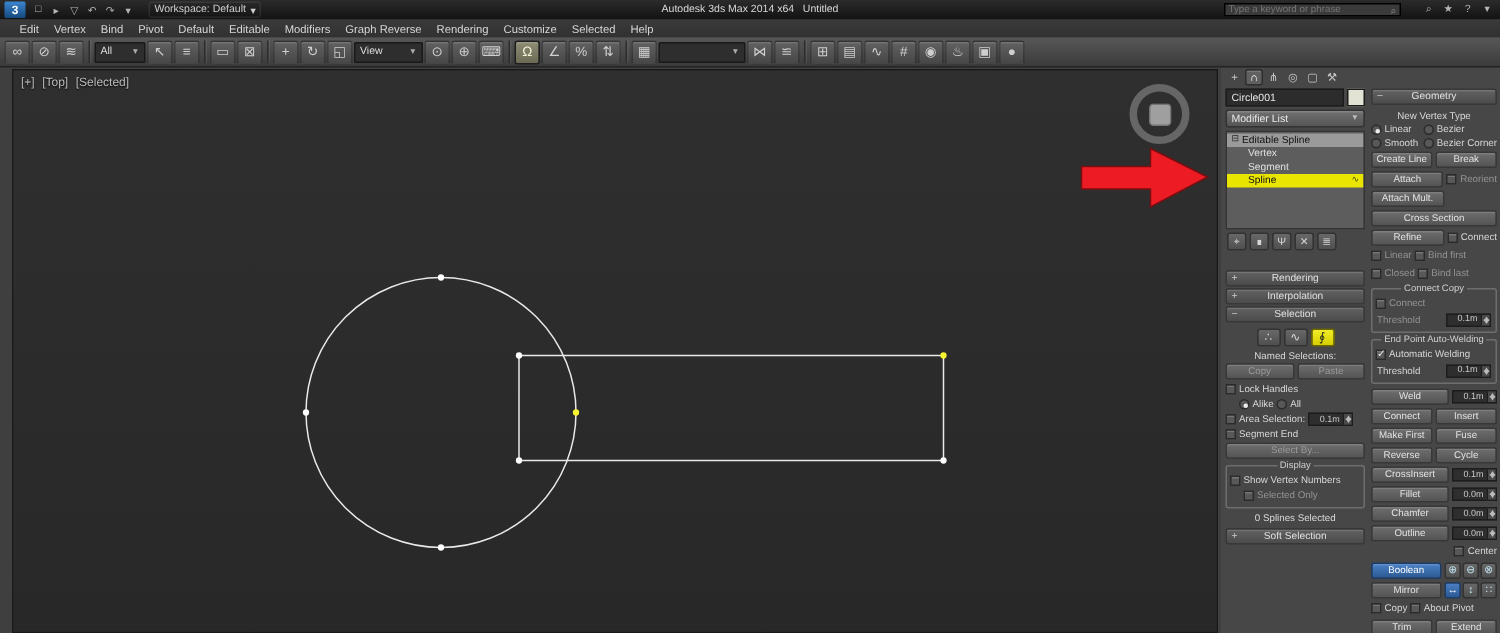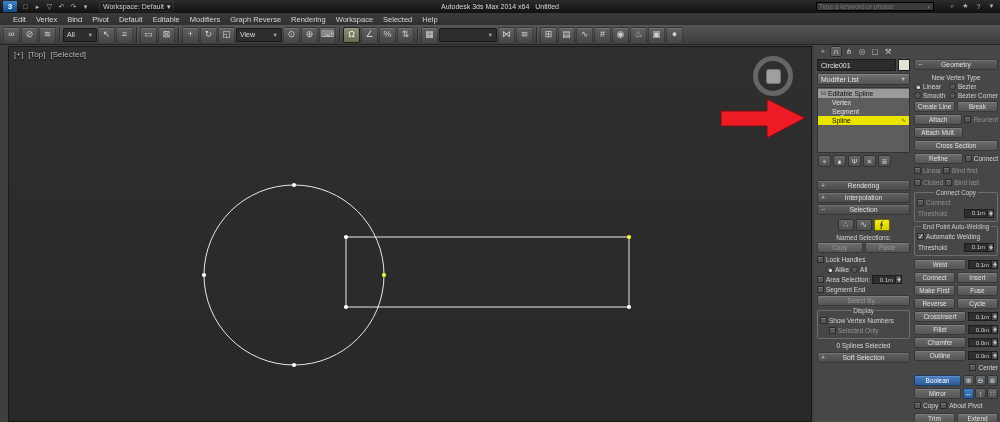--- a/index.html
+++ b/index.html
@@ -143,21 +143,21 @@
 
   <span class="menu-item">Edit</span>
       <span class="menu-item">Vertex</span>
       <span class="menu-item">Bind</span>
       <span class="menu-item">Pivot</span>
       <span class="menu-item">Default</span>
       <span class="menu-item">Editable</span>
       <span class="menu-item">Modifiers</span>
       <span class="menu-item">Graph Reverse</span>
       <span class="menu-item">Rendering</span>
-      <span class="menu-item">Workspace</span>
+      <span class="menu-item">Customize</span>
       <span class="menu-item">Selected</span>
       <span class="menu-item">Help</span>
     </div>
 
   <div class="toolbar">
     <span class="tgroup">
         <button class="tool">∞</button>
         <button class="tool">⊘</button>
         <button class="tool">≋</button>
       </span>

